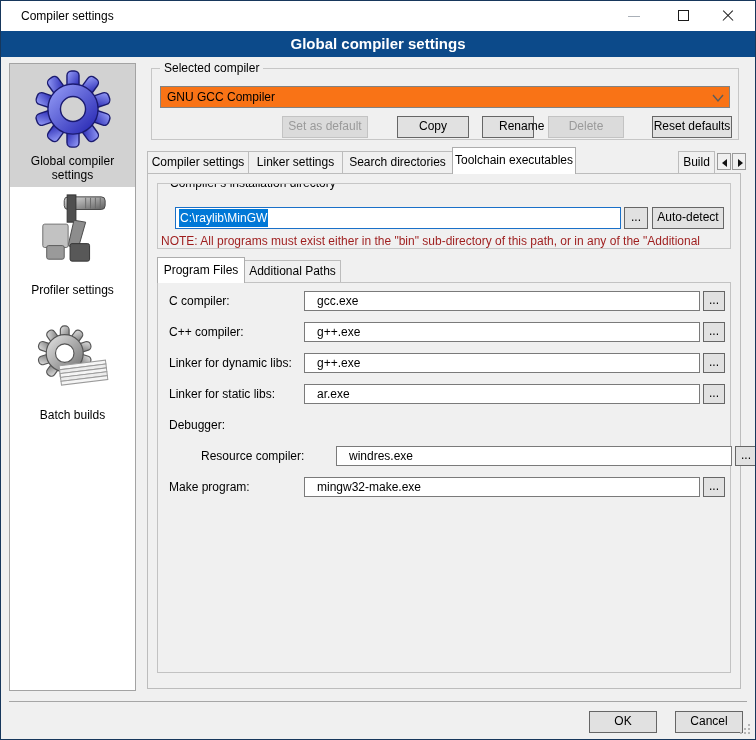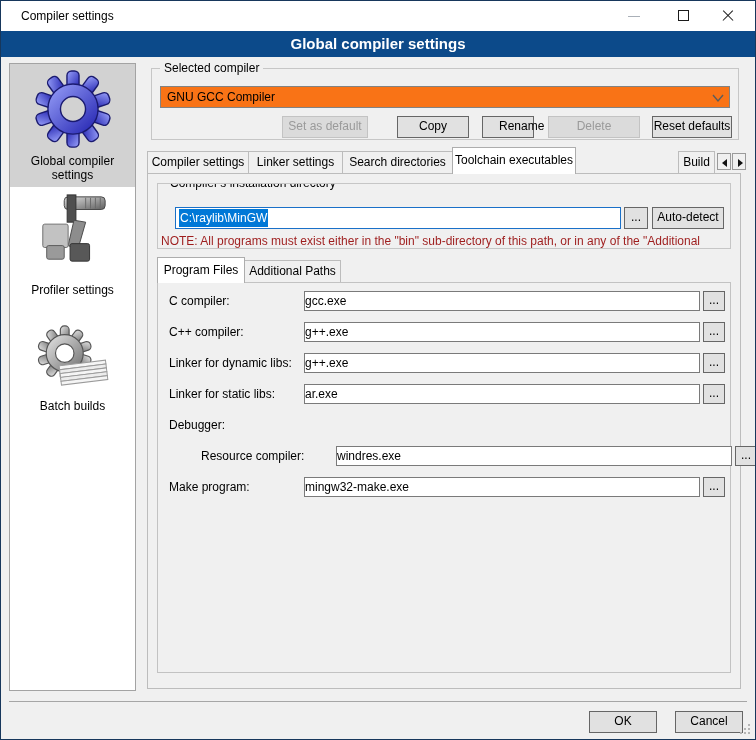--- a/index.html
+++ b/index.html
@@ -29,40 +29,40 @@
   .sidebar{position:absolute;left:8px;top:62px;width:127px;height:628px;background:#fff;
     border:1px solid #a3a3a3;box-sizing:border-box;overflow:hidden;}
   .side-item{position:absolute;left:0;width:125px;text-align:center;}
   .side-item .side-label{line-height:14px;}
   .si-0{top:0;height:123px;background:#d2d2d2;}
   .si-0 svg{margin-top:5px;}
   .si-0 .side-label{margin-top:2px;}
   .si-1{top:127px;height:108px;}
   .si-1 .side-label{margin-top:13px;}
   .si-2{top:252px;height:112px;padding-top:8px;box-sizing:border-box;}
-  .si-2 .side-label{margin-top:0;}
+  .si-2 .side-label{margin-top:9px;}
   
   .group{position:absolute;border:1px solid #c6c6c6;box-sizing:border-box;}
   .group-label{position:absolute;top:-8px;left:8px;background:#f0f0f0;padding:0 4px;line-height:15px;white-space:nowrap;}
   
   .btn{position:absolute;height:22px;background:#e1e1e1;border:1px solid #666;box-sizing:border-box;
     text-align:center;line-height:19px;cursor:default;white-space:nowrap;}
   .btn.disabled{background:#dbdbdb;border-color:#c3c3c3;color:#9a9a9a;}
   
   .combo{position:absolute;height:22px;background:#f97316;border:1px solid #828282;box-sizing:border-box;
     line-height:20px;padding-left:6px;overflow:hidden;white-space:nowrap;}
   .combo.gray{background:#efefef;border-color:#8a8a8a;}
   .combo .chev{position:absolute;right:5px;top:6px;}
   
   .grp-compiler{left:150px;top:67px;width:588px;height:72px;}
   .combo-compiler{left:8px;top:17px;width:570px;}
   .btn-setdefault{left:130px;top:47px;width:86px;}
   .btn-copy{left:245px;top:47px;width:72px;}
   .btn-rename{left:330px;top:47px;width:52px;padding-left:16px;}
-  .btn-delete{left:396px;top:47px;width:92px;}
+  .btn-delete{left:396px;top:47px;width:76px;}
   .btn-reset{left:500px;top:47px;width:80px;}
   
   .tabstrip{position:absolute;left:146px;top:146px;width:600px;height:27px;}
   .tab{position:absolute;top:4px;height:22px;background:#f0f0f0;border:1px solid #bcbcbc;border-bottom:none;
     box-sizing:border-box;text-align:center;line-height:21px;overflow:hidden;white-space:nowrap;}
   .tab.active{top:0;height:27px;background:#fff;border-color:#adadad;z-index:3;line-height:25px;}
   .t0{left:0;width:102px;}
   .t1{left:101px;width:95px;}
   .t2{left:195px;width:111px;}
   .t3{left:305px;width:124px;}
@@ -87,21 +87,21 @@
   
   .subtab{position:absolute;box-sizing:border-box;background:#f0f0f0;border:1px solid #bcbcbc;border-bottom:none;
     text-align:center;overflow:hidden;white-space:nowrap;}
   .st-0{left:9px;top:83px;width:88px;height:26px;background:#fff;border-color:#adadad;z-index:3;line-height:24px;}
   .st-1{left:96px;top:86px;width:97px;height:23px;line-height:21px;}
   .innerpanel{position:absolute;left:9px;top:108px;width:574px;height:391px;background:#f0f0f0;
     border:1px solid #c2c2c2;box-sizing:border-box;}
   
   .frm-label{position:absolute;left:11px;line-height:20px;white-space:nowrap;}
   .frm-input{position:absolute;left:146px;width:396px;height:20px;background:#fff;border:1px solid #7a7a7a;
-    box-sizing:border-box;padding:0 0;font-family:"Liberation Sans",sans-serif;font-size:12px;color:#000;}
+    box-sizing:border-box;padding:0 12px;font-family:"Liberation Sans",sans-serif;font-size:12px;color:#000;}
   .frm-dots{left:545px;width:22px;height:20px;line-height:17px;}
   .combo-debugger{left:146px;width:422px;height:20px;line-height:18px;}
   .combo-debugger .chev{top:5px;}
   .r0{top:8px;} .r1{top:39px;} .r2{top:70px;} .r3{top:101px;} .r4{top:132px;} .r5{top:163px;margin-left:32px;} .r6{top:194px;}
   
   .footer-divider{position:absolute;left:8px;right:8px;top:700px;height:1px;background:#a6a6a6;}
   .btn-ok{left:588px;top:710px;width:68px;}
   .btn-cancel{left:674px;top:710px;width:68px;}
   .grip{position:absolute;right:5px;bottom:5px;width:2px;height:2px;background:#b4b4b4;
     box-shadow:-4px 0 #b4b4b4,-8px 0 #b4b4b4,0 -4px #b4b4b4,-4px -4px #b4b4b4,0 -8px #b4b4b4;}

